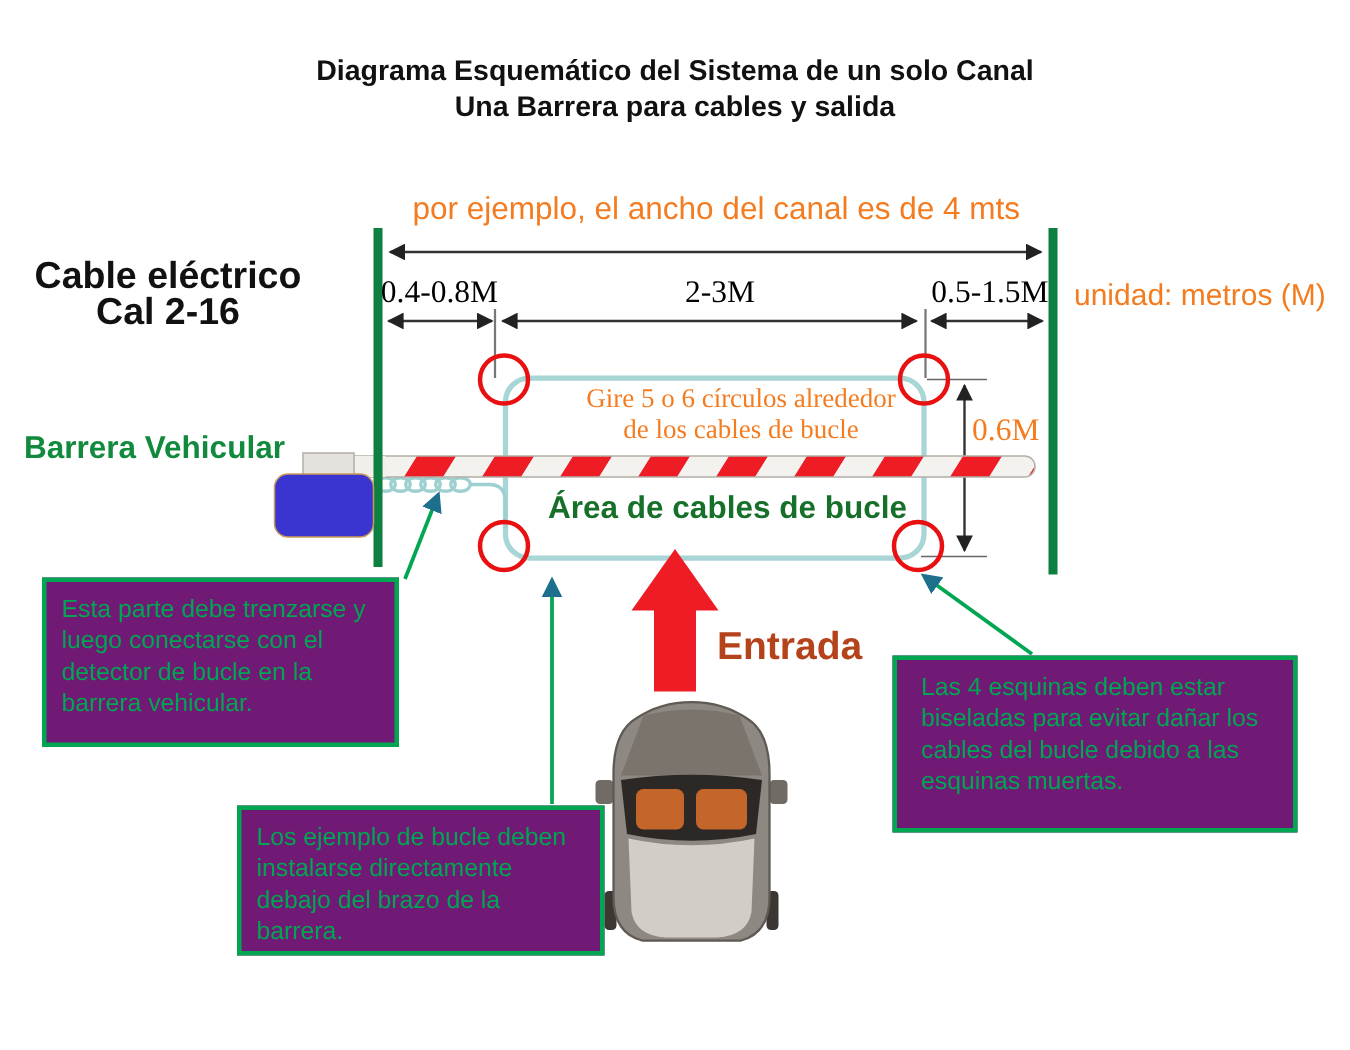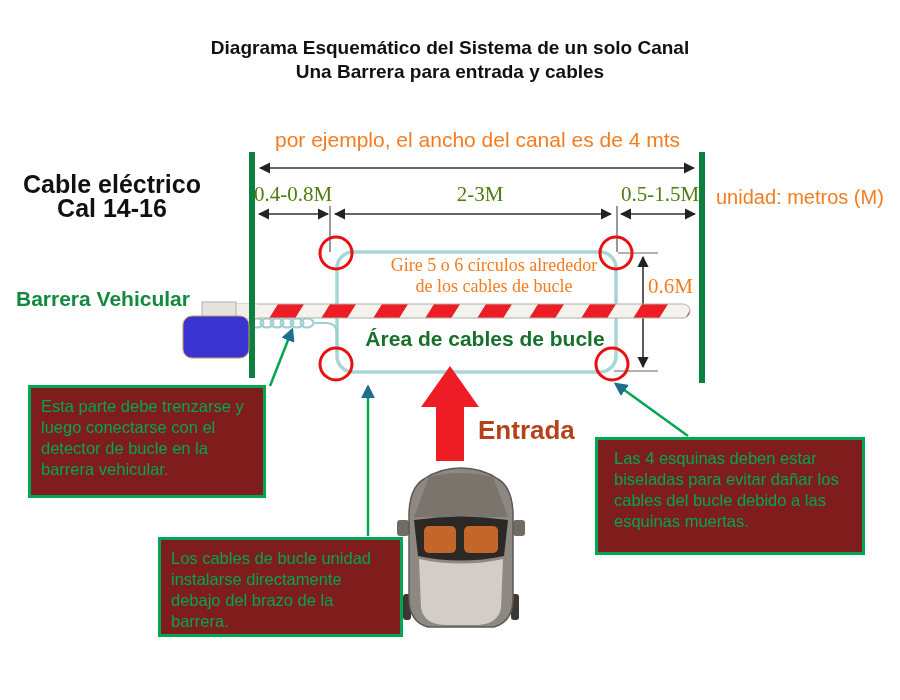--- a/index.html
+++ b/index.html
@@ -7,30 +7,30 @@
          font-family:"Liberation Sans",sans-serif;border-radius:24px;}
   .abs{position:absolute;}
   .title{left:0;right:0;top:36px;text-align:center;font-size:19px;font-weight:bold;
          color:#111;line-height:24px;}
   .orange{color:#f47c20;}
   .note-top{left:240px;width:475px;top:128px;text-align:center;font-size:21px;}
   .unit-note{left:716px;top:186px;font-size:20px;white-space:nowrap;text-align:center;}
   .cable-label{left:12px;top:172px;width:200px;text-align:center;font-size:25px;
                font-weight:bold;color:#111;line-height:24px;}
   .barrier-label{left:16px;top:287px;font-size:21px;font-weight:bold;color:#128a3e;white-space:nowrap;}
-  .dim{font-family:"Liberation Serif",serif;font-size:21px;color:#4d7c0f;text-align:center;}
+  .dim{font-family:"Liberation Serif",serif;font-size:21px;color:#000000;text-align:center;}
   .dim-left{left:251px;width:84px;top:182px;}
   .dim-mid{left:430px;width:100px;top:182px;}
   .dim-right{left:616px;width:88px;top:182px;}
   .dim-height{left:648px;top:274px;font-family:"Liberation Serif",serif;font-size:21px;color:#f47c20;}
   .gire{left:358px;width:272px;top:255px;text-align:center;font-size:18px;line-height:21px;font-family:Liberation Serif, serif;}
   .area-label{left:350px;width:270px;top:327px;text-align:center;font-size:21px;
               font-weight:bold;color:#17702a;}
   .entrada{left:478px;top:415px;font-size:26px;font-weight:bold;color:#b4431b;}
-  .callout{background:#7f1d1d;border:3px solid #00a651;color:#00a651;font-size:16.5px;
+  .callout{background:#701a75;border:3px solid #00a651;color:#00a651;font-size:16.5px;
            line-height:21px;padding:8px 10px;box-sizing:border-box;}
   .c1{left:28px;top:385px;width:238px;height:113px;}
   .c2{left:158px;top:537px;width:245px;height:100px;}
   .c3{left:595px;top:437px;width:270px;height:118px;padding-left:16px;}
   svg{position:absolute;left:0;top:0;}
 </style>
 </head>
 <body>
 
 <div class="stage">
@@ -116,47 +116,47 @@
       <path d="M429,477 Q461,469 493,477 L508,517 L414,517 Z" fill="#7b746d"></path>
       <path d="M414,520 Q461,513 508,520 L504,556 Q461,565 418,556 Z" fill="#2c2826"></path>
       <rect x="424" y="526" width="32" height="27" rx="5" fill="#c4662a"></rect>
       <rect x="464" y="526" width="34" height="27" rx="5" fill="#c4662a"></rect>
       <path d="M419,559 Q461,568 503,559 L501,608 Q498,624 478,625 L444,625 Q424,624 421,608 Z" fill="#d2cdc6"></path>
     </g>
   </svg>
 
   <div class="abs title">
     <div>Diagrama Esquemático del Sistema de un solo Canal</div>
-    <div>Una Barrera para entrada y cables</div>
+    <div>Una Barrera para cables y salida</div>
   </div>
 
   <div class="abs orange note-top">por ejemplo, el ancho del canal es de 4 mts</div>
 
   <div class="abs orange unit-note">unidad: metros (M)</div>
 
   <div class="abs cable-label">
     <div>Cable eléctrico</div>
-    <div>Cal 14-16</div>
+    <div>Cal 2-16</div>
   </div>
 
   <div class="abs barrier-label">Barrera Vehicular</div>
 
   <div class="abs dim dim-left">0.4-0.8M</div>
   <div class="abs dim dim-mid">2-3M</div>
   <div class="abs dim dim-right">0.5-1.5M</div>
   <div class="abs dim-height">0.6M</div>
 
   <div class="abs orange gire">
     <div>Gire 5 o 6 círculos alrededor</div>
     <div>de los cables de bucle</div>
   </div>
 
   <div class="abs entrada">Entrada</div>
 
   <div class="abs area-label">Área de cables de bucle</div>
 
   <div class="abs callout c1">Esta parte debe trenzarse y luego conectarse con el detector de bucle en la barrera vehicular.</div>
 
-  <div class="abs callout c2">Los cables de bucle unidad instalarse directamente debajo del brazo de la barrera.</div>
+  <div class="abs callout c2">Los ejemplo de bucle deben instalarse directamente debajo del brazo de la barrera.</div>
 
   <div class="abs callout c3">Las 4 esquinas deben estar biseladas para evitar dañar los cables del bucle debido a las esquinas muertas.</div>
 
 </div>
 
 </body></html>

